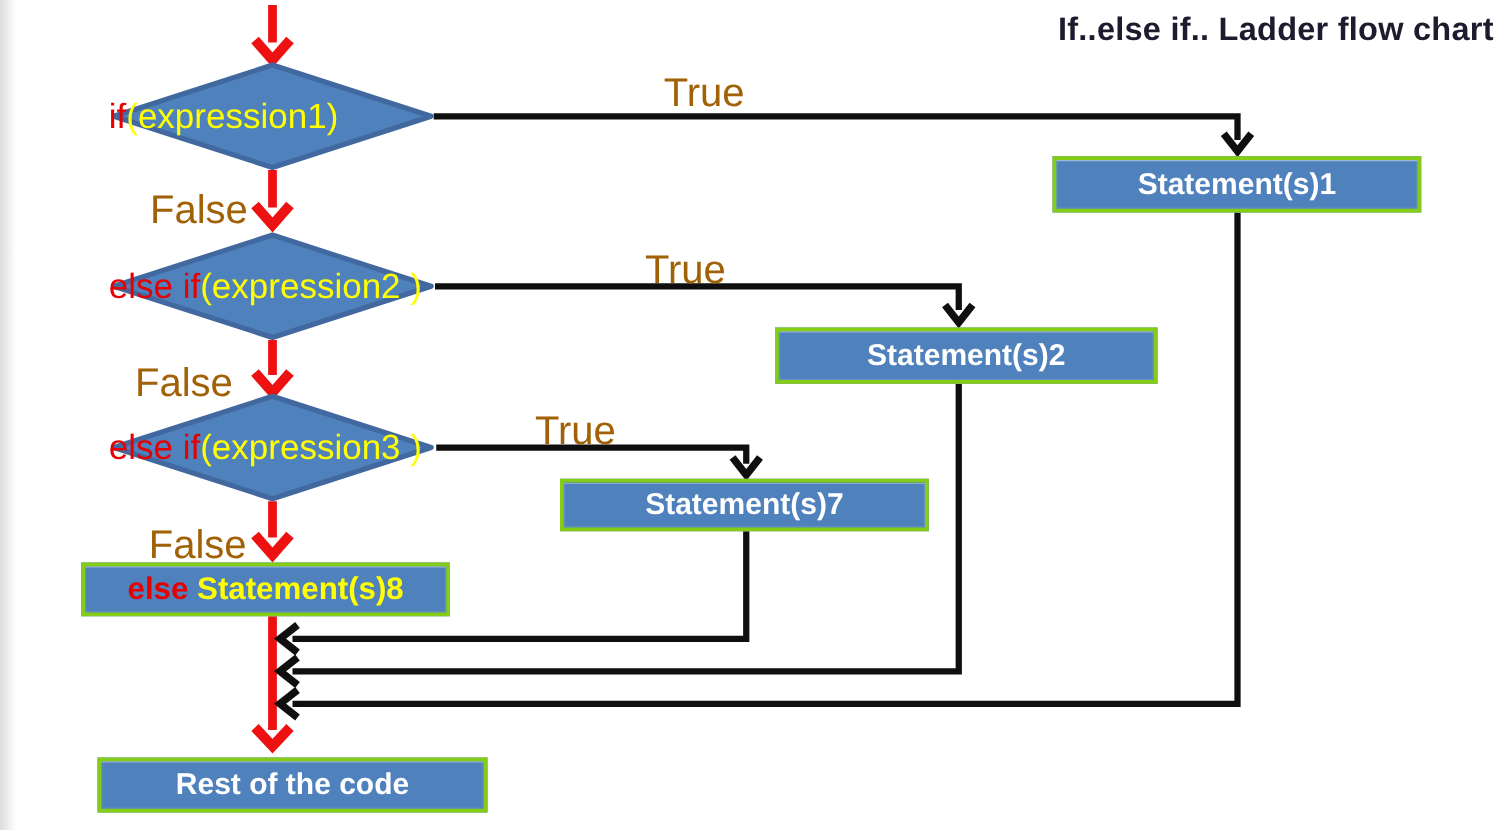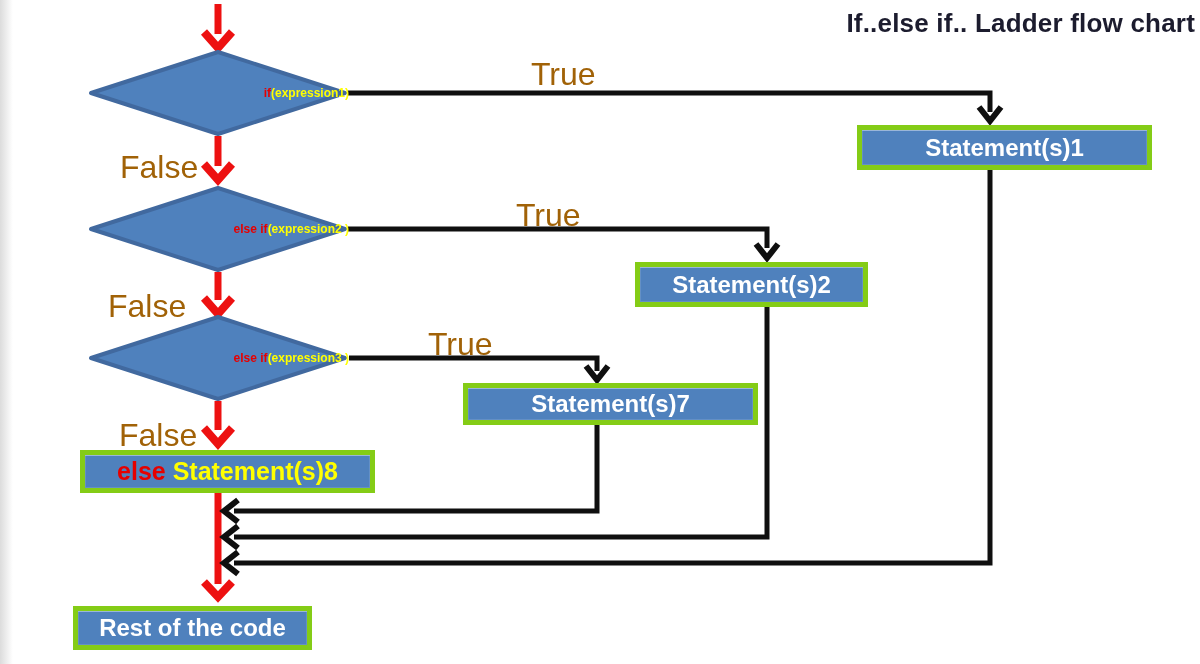--- a/index.html
+++ b/index.html
@@ -16,32 +16,31 @@
 
   .title {
     position:absolute; right:5px; top:8px;
     font-size:26px; font-weight:600;
     color:#1c1c2e; letter-spacing:0.2px; white-space:nowrap;
   }
 
   .diamond { position:absolute; width:262px; height:88px; }
   .diamond .dlabel {
     position:absolute; left:0; top:0; right:0; bottom:0;
-    display:flex; align-items:center; justify-content:flex-end;
-    font-weight:bold; font-size:12px; white-space:pre;
+    display:flex; align-items:center; justify-content:flex-start;
+    font-weight:normal; font-size:28px; white-space:pre;
   }
   .kw   { color:#e60000; }
   .expr { color:#ffff00; }
 
   .rbox {
-    position:absolute; background:#4f81bd; border:5px solid #84cc16;
+    position:absolute; background:#4f81bd; border:3px solid #84cc16;
     box-sizing:border-box; display:flex; align-items:center; justify-content:center;
     box-shadow: inset 0 1px 0 rgba(255,255,255,.35), inset 0 0 0 1px rgba(255,255,255,.12);
     white-space:pre;
-    margin-left:15px;
   }
   .rbox .wtxt { color:#ffffff; font-weight:bold; font-size:24px; }
   .rbox .kw, .rbox .expr { font-weight:bold; font-size:25px; }
 
   .flabel, .tlabel {
     position:absolute; color:#a16207; font-size:32px; white-space:nowrap;
   }
 </style>
 </head>
 <body>
@@ -105,33 +104,33 @@
     <svg width="262" height="88">
       <polygon points="131,3 258,44 131,85 4,44" fill="#4f81bd" stroke="#41699f" stroke-width="4" stroke-linejoin="round"></polygon>
     </svg>
     <div class="dlabel"><span class="kw">else if</span><span class="expr">(expression3 )</span></div>
   </div>
 
   <div class="rbox" style="left:842px; top:125px; width:295px; height:45px;">
     <span class="wtxt">Statement(s)1</span>
   </div>
 
-  <div class="rbox" style="left:620px; top:262px; width:233px; height:45px;">
+  <div class="rbox" style="left:620px; top:262px; width:306px; height:45px;">
     <span class="wtxt">Statement(s)2</span>
   </div>
 
   <div class="rbox" style="left:448px; top:383px; width:295px; height:42px;">
     <span class="wtxt">Statement(s)7</span>
   </div>
 
   <div class="rbox" style="left:65px; top:450px; width:295px; height:43px;">
     <span class="kw">else </span><span class="expr">Statement(s)8</span>
   </div>
 
-  <div class="rbox" style="left:58px; top:606px; width:239px; height:44px;">
+  <div class="rbox" style="left:78px; top:606px; width:312px; height:44px;">
     <span class="wtxt">Rest of the code</span>
   </div>
 
   <div class="tlabel" style="left:531px; top:56px;">True</div>
   <div class="tlabel" style="left:516px; top:197px;">True</div>
   <div class="tlabel" style="left:428px; top:326px;">True</div>
   <div class="flabel" style="left:120px; top:149px;">False</div>
   <div class="flabel" style="left:108px; top:288px;">False</div>
   <div class="flabel" style="left:119px; top:417px;">False</div>
 

